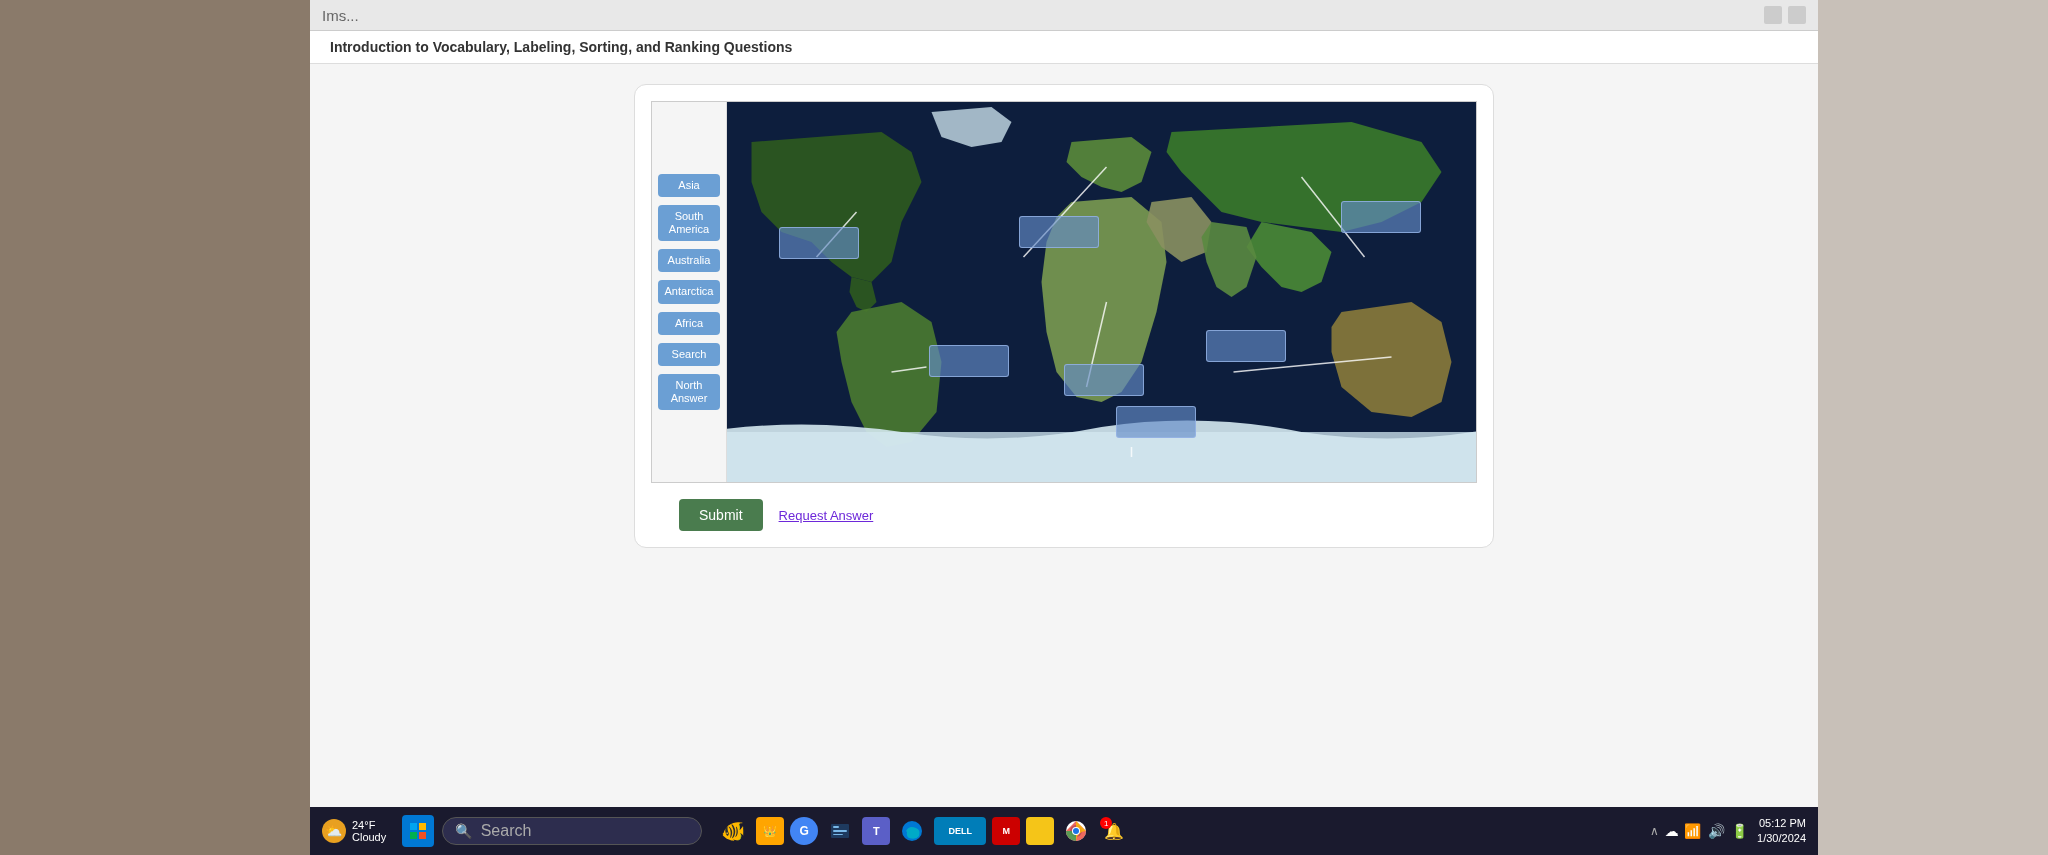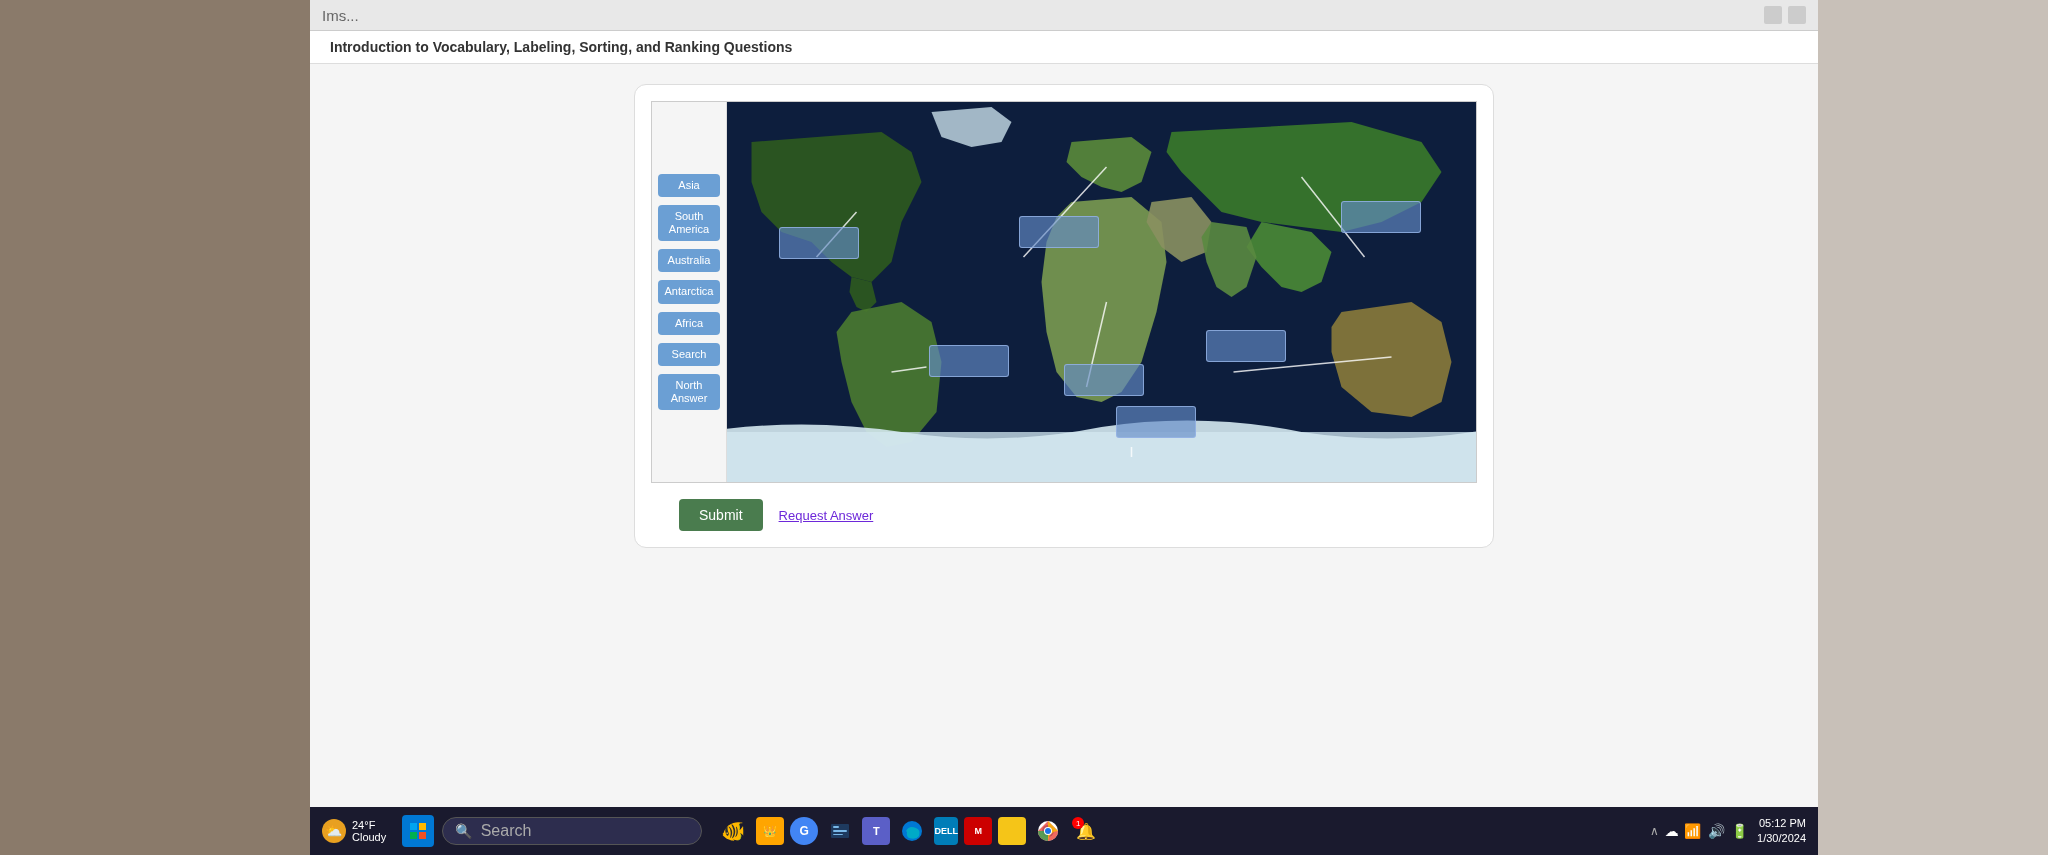--- a/index.html
+++ b/index.html
@@ -438,21 +438,21 @@
     </div>
     <div class="taskbar-icon-item" style="background:#5b5fc7; border-radius:4px; width:28px; height:28px; display:flex; align-items:center; justify-content:center;">
       <span style="color:white; font-size:11px; font-weight:bold;">T</span>
     </div>
     <div class="taskbar-icon-item">
       <svg width="22" height="22" viewBox="0 0 22 22">
         <circle cx="11" cy="11" r="10" fill="#0078d4"></circle>
         <path d="M 5 11 Q 8 5 15 8 Q 20 10 18 16 Q 15 20 8 18 Q 5 16 6 12" fill="#00b7c3" opacity="0.8"></path>
       </svg>
     </div>
-    <div class="taskbar-icon-item" style="background:#007db8; border-radius:4px; width:24px; height:28px; display:flex; align-items:center; justify-content:center;">
+    <div class="taskbar-icon-item" style="background:#007db8; border-radius:4px; width:52px; height:28px; display:flex; align-items:center; justify-content:center;">
       <span style="color:white; font-size:9px; font-weight:bold;">DELL</span>
     </div>
     <div class="taskbar-icon-item" style="background:#c00; border-radius:4px; width:28px; height:28px; display:flex; align-items:center; justify-content:center;">
       <span style="color:white; font-size:9px; font-weight:bold;">M</span>
     </div>
     <div class="taskbar-icon-item" style="background:#f5c518; border-radius:4px; width:28px; height:28px;"></div>
     <div class="taskbar-icon-item">
       <svg width="22" height="22" viewBox="0 0 22 22">
         <circle cx="11" cy="11" r="10" fill="#fff"></circle>
         <circle cx="11" cy="11" r="6" fill="#1a73e8"></circle>

